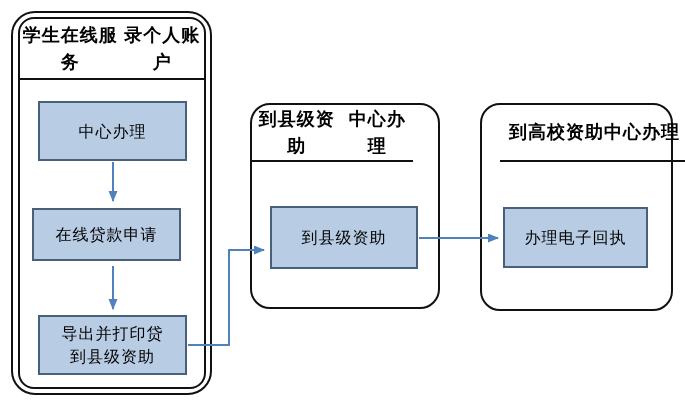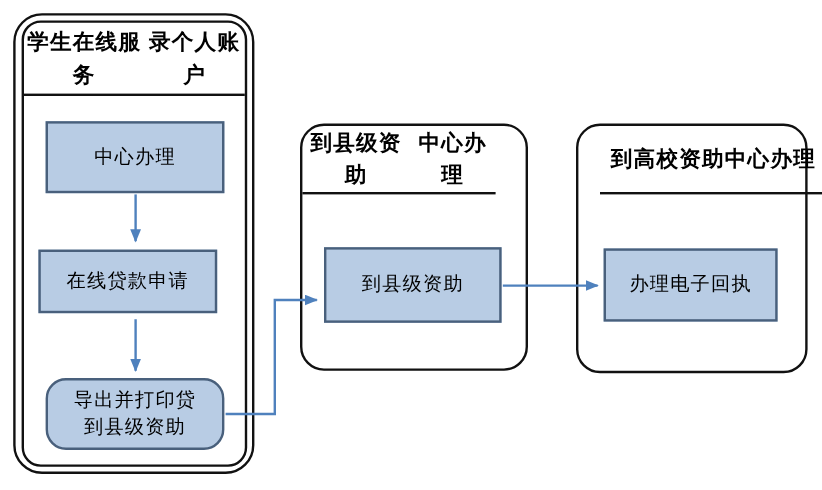--- a/index.html
+++ b/index.html
@@ -62,21 +62,21 @@
     width:685px;height:408px;
     z-index:5;
     pointer-events:none;
   }
   
   .outer-left{left:11px;top:11px;width:201px;height:384px;}
   .inner-left{left:18px;top:17px;width:188px;height:372px;border-radius:16px;}
   .title-left{left:20px;top:19px;width:184px;height:61px;}
   .n1{left:38px;top:101px;width:149px;height:60px;}
   .n2{left:32px;top:208px;width:149px;height:53px;}
-  .n3{left:38px;top:315px;width:149px;height:60px;border-radius:17px;}
+  .n3{left:38px;top:315px;width:149px;height:60px;}
   
   .frame-mid{left:250px;top:103px;width:190px;height:206px;}
   .title-mid{left:252px;top:105px;width:161px;height:57px;}
   .n4{left:270px;top:206px;width:148px;height:63px;}
   
   .frame-right{left:480px;top:103px;width:193px;height:208px;}
   .title-right{left:482px;top:105px;width:189px;height:57px;margin-left:18px;}
   .n5{left:503px;top:207px;width:145px;height:61px;align-items:center;}
 </style>
 </head>

